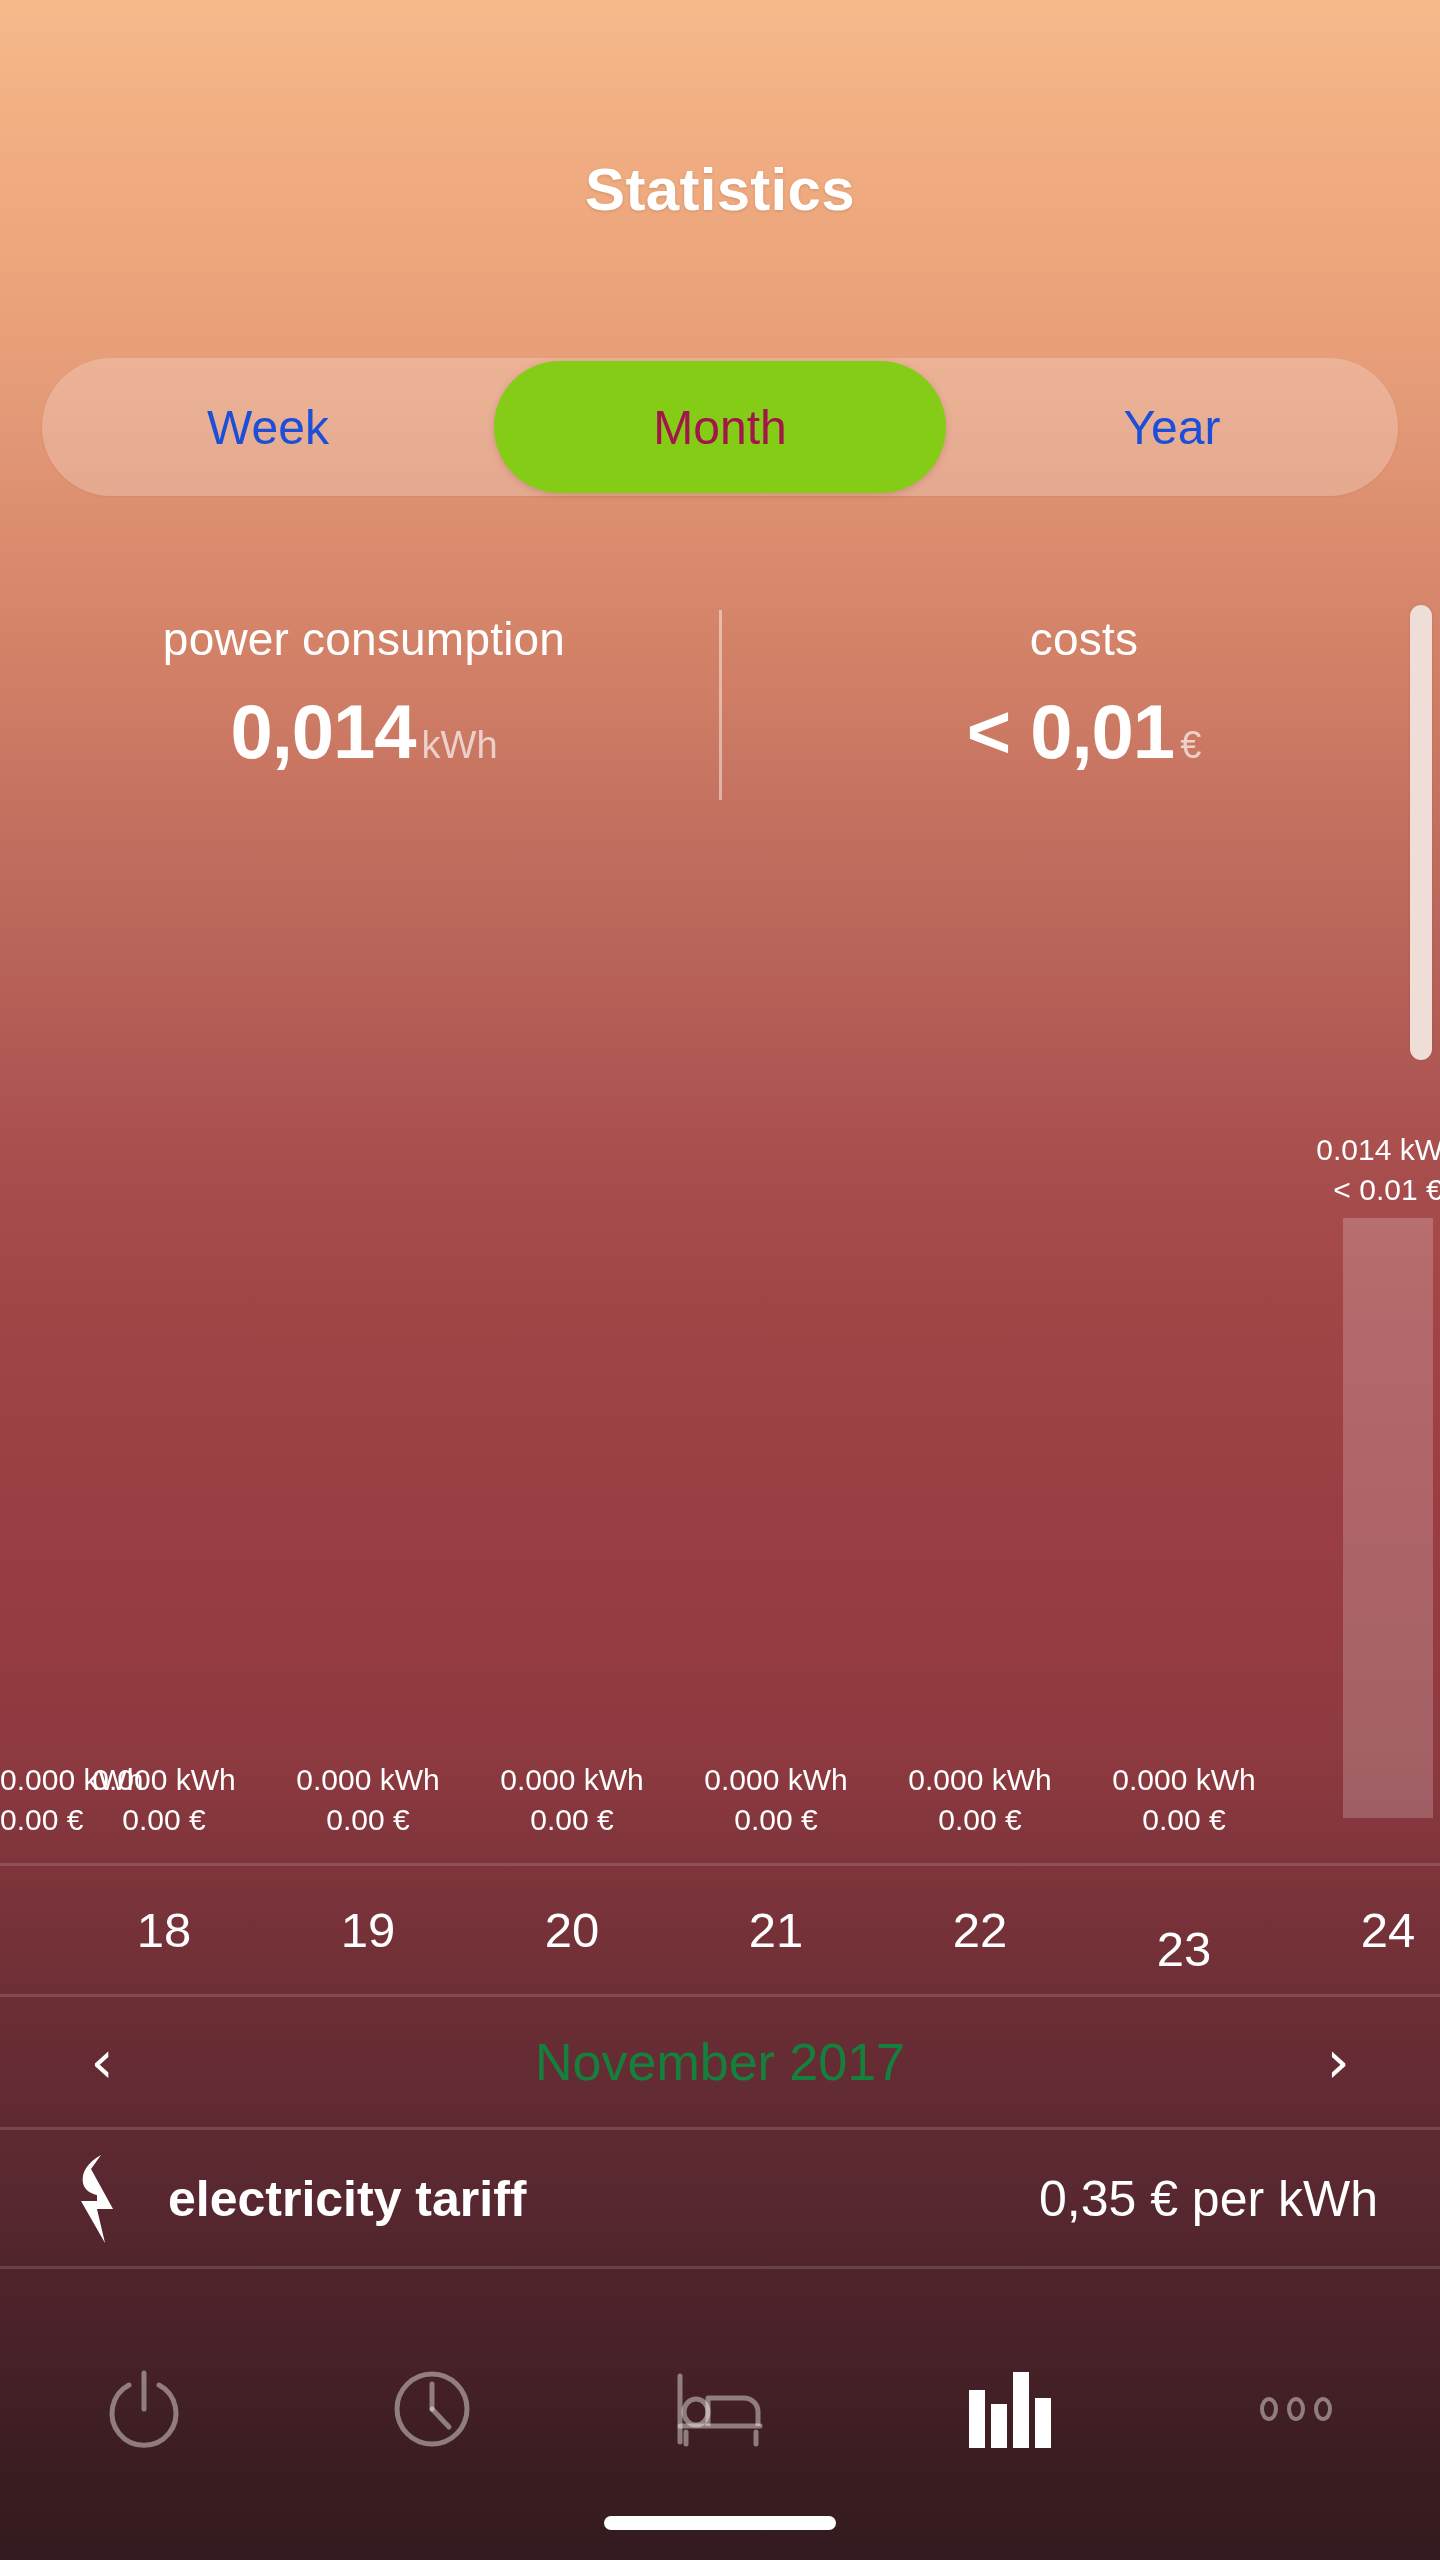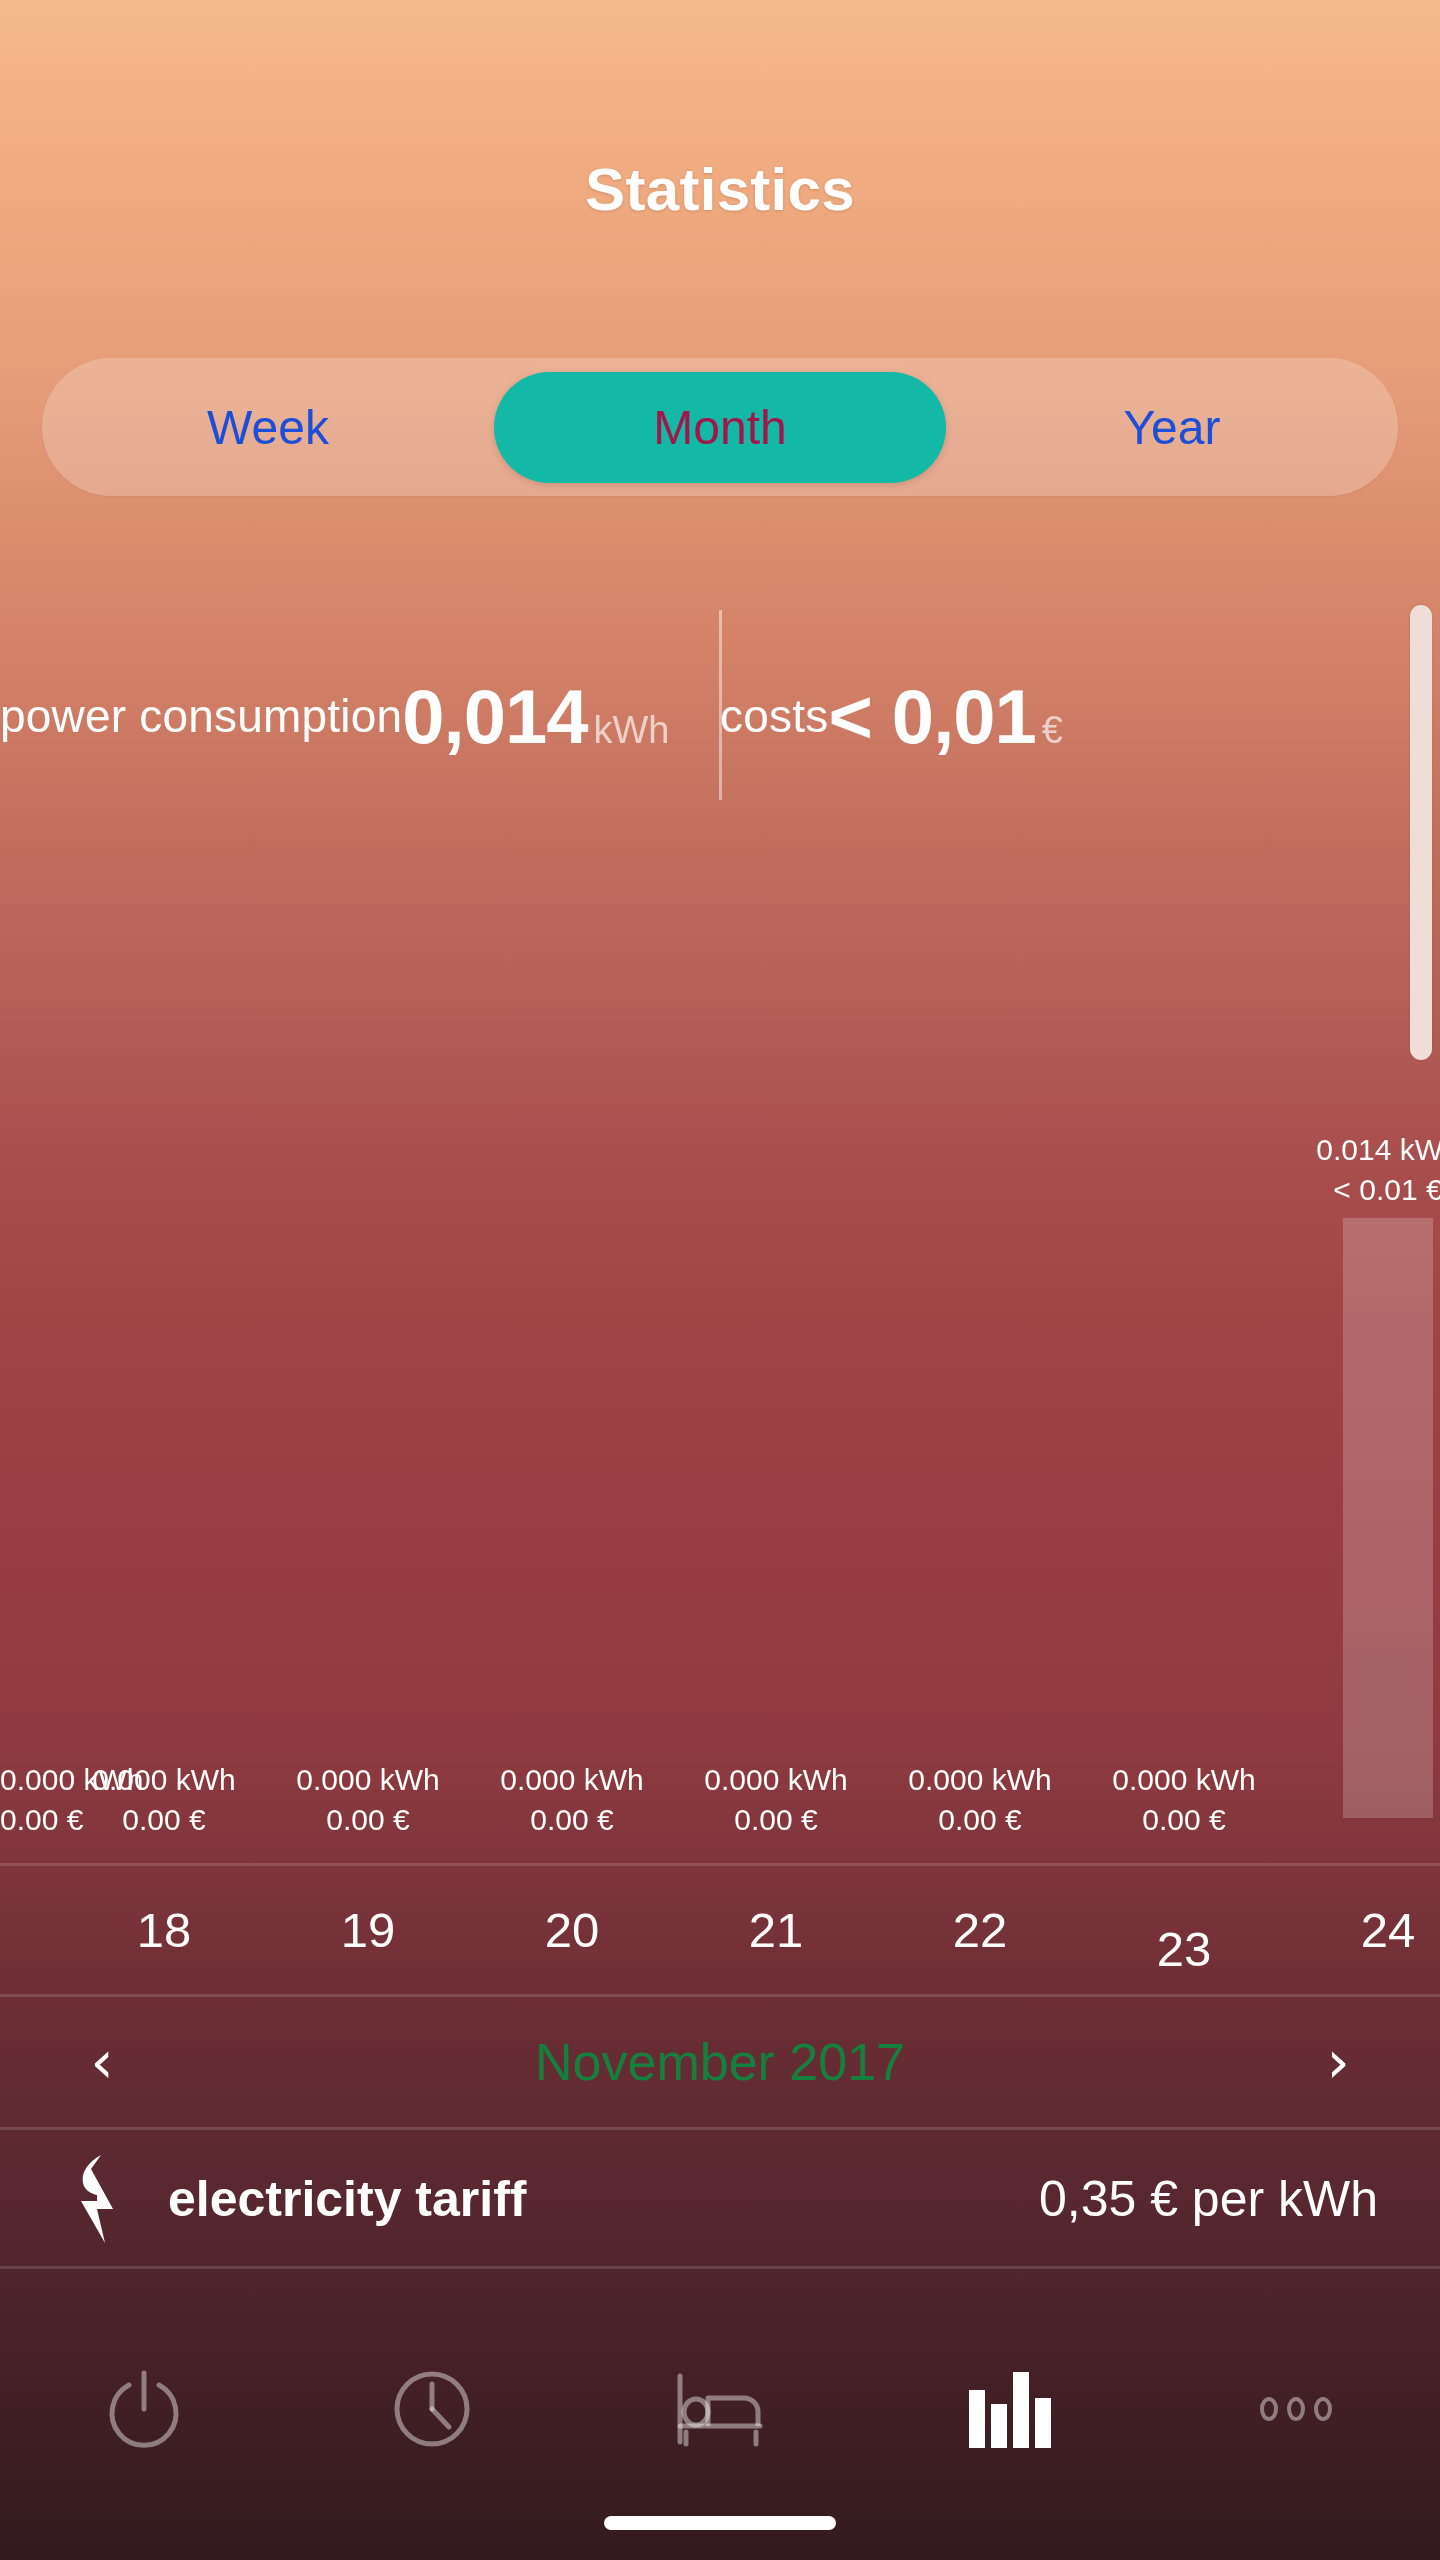--- a/index.html
+++ b/index.html
@@ -61,40 +61,41 @@
     display:flex;
     align-items:center;
     justify-content:center;
     font-size:48px;
     color:#1d4ed8;
     border-radius:69px;
     position:relative;
     z-index:2;
   }
   .seg.active {
-    background:#14b8a6;
+    background:#84cc16;
     color:#a2164a;
     box-shadow:0 2px 7px rgba(120,60,45,0.22);
     margin:4px 0;
-    height:111px;
+    height:132px;
   }
 
   
   .summary {
     position:absolute;
     top:590px; left:0;
     width:1440px; height:230px;
     display:flex;
   }
   .sum-cell {
     flex:1 1 0;
     display:flex;
-    flex-direction:row;
+    flex-direction:column;
     align-items:center;
     justify-content:flex-start;
+    margin-left:8px;
   }
   .sum-label {
     font-size:46px;
     color:#ffffff;
     margin-top:22px;
     letter-spacing:0.2px;
   }
   .sum-value {
     margin-top:22px;
     display:flex;

